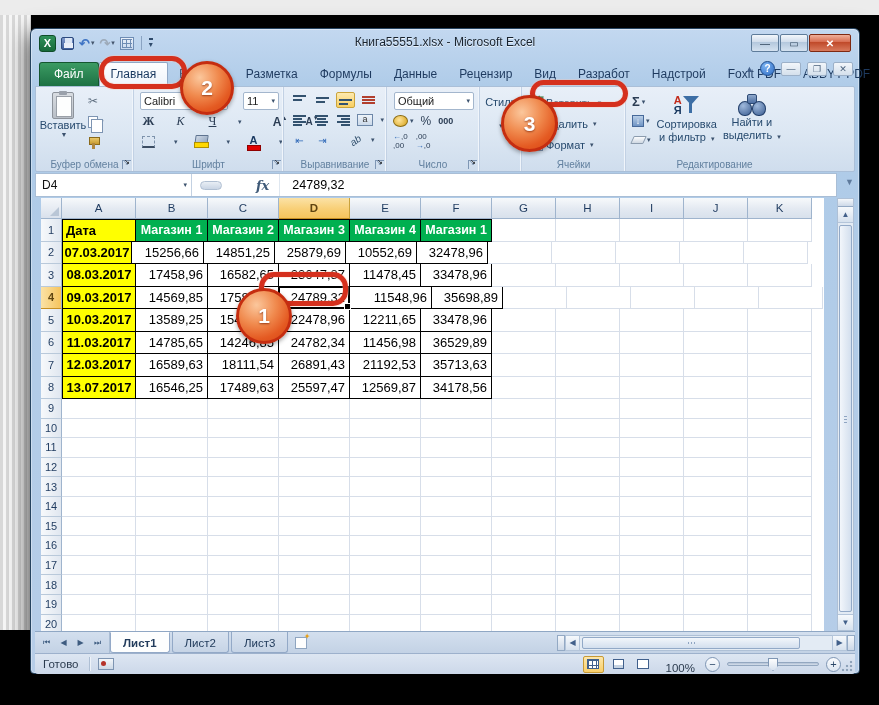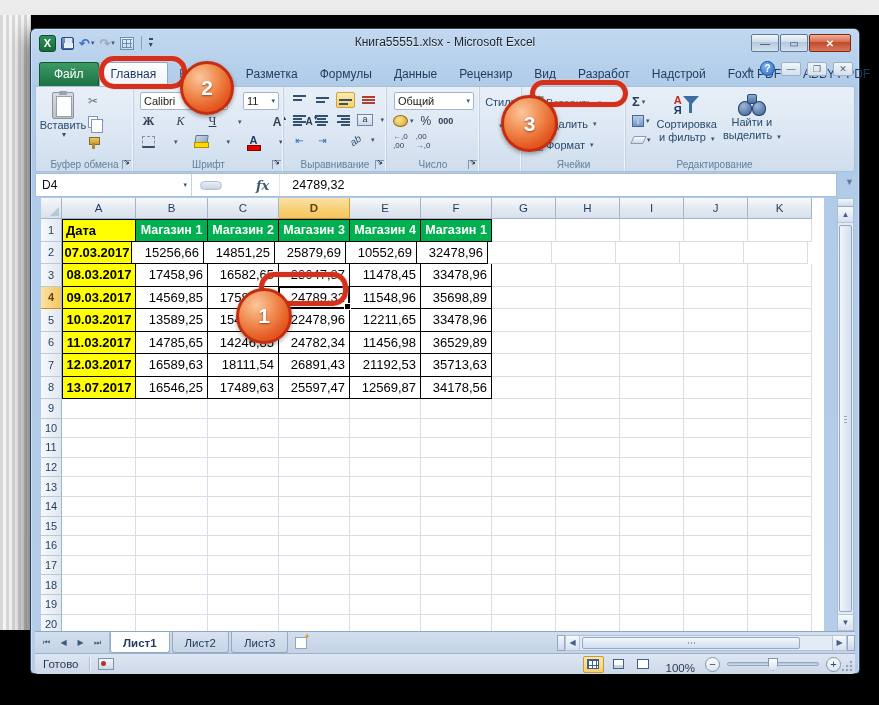--- a/index.html
+++ b/index.html
@@ -571,21 +571,21 @@
             <div class="cell" style="width: 64px;"></div>
             <div class="cell" style="width: 64px;"></div>
             <div class="cell" style="width: 64px;"></div>
           </div>
           <div class="grow" style="top: 88.5px; height: 22.5px;">
             <div class="rowhdr sel">4</div>
             <div class="cell tb first date" style="width: 74px;">09.03.2017</div>
             <div class="cell tb num" style="width: 72px;">14569,85</div>
             <div class="cell tb num" style="width: 71px;">17589,65</div>
             <div class="cell tb num" style="width: 71px;">24789,32</div>
-            <div class="cell tb num" style="width: 71px;">11548,96</div>
+            <div class="cell tb num" style="width: 82px;">11548,96</div>
             <div class="cell tb num" style="width: 71px;">35698,89</div>
             <div class="cell" style="width: 64px;"></div>
             <div class="cell" style="width: 64px;"></div>
             <div class="cell" style="width: 64px;"></div>
             <div class="cell" style="width: 64px;"></div>
             <div class="cell" style="width: 64px;"></div>
           </div>
           <div class="grow" style="top: 111px; height: 22.5px;">
             <div class="rowhdr">5</div>
             <div class="cell tb first date" style="width: 74px;">10.03.2017</div>

